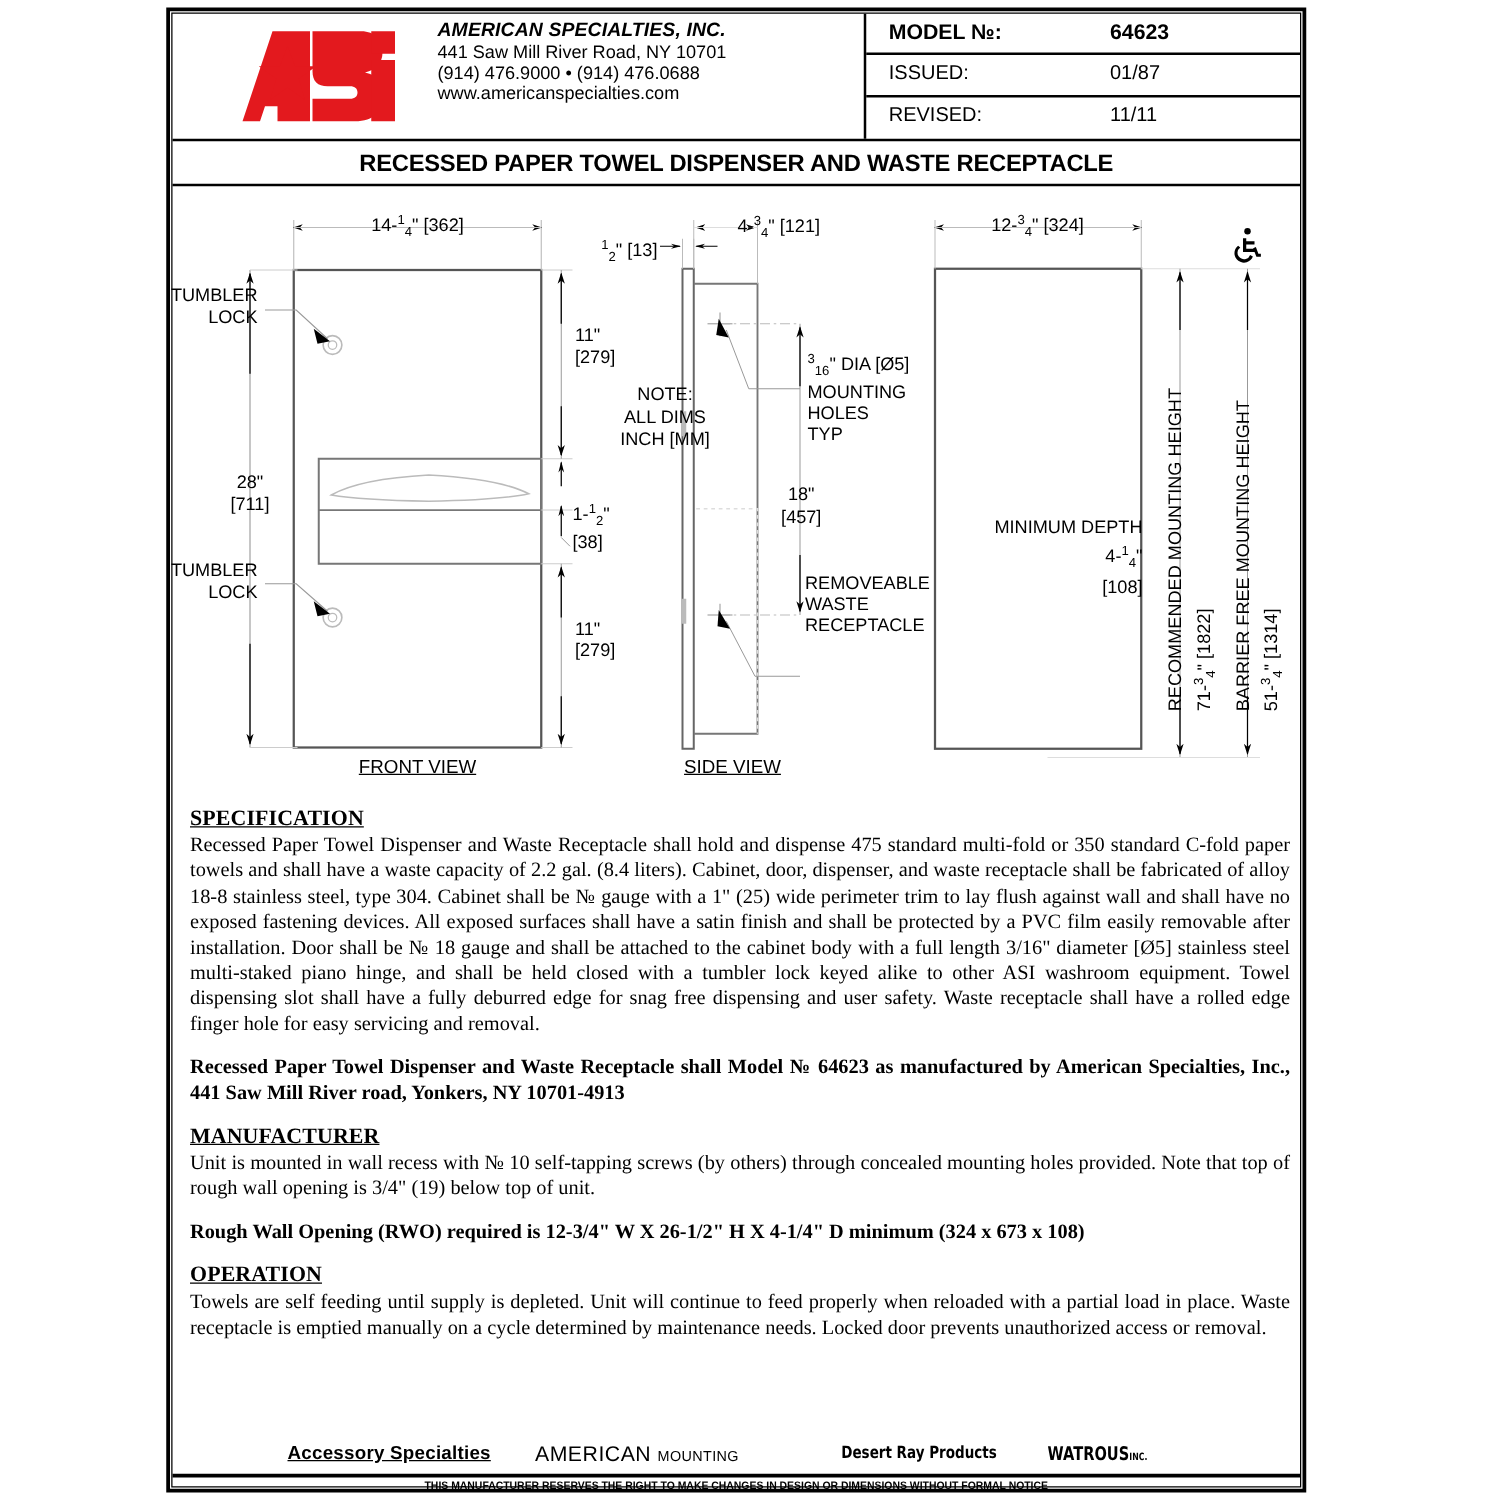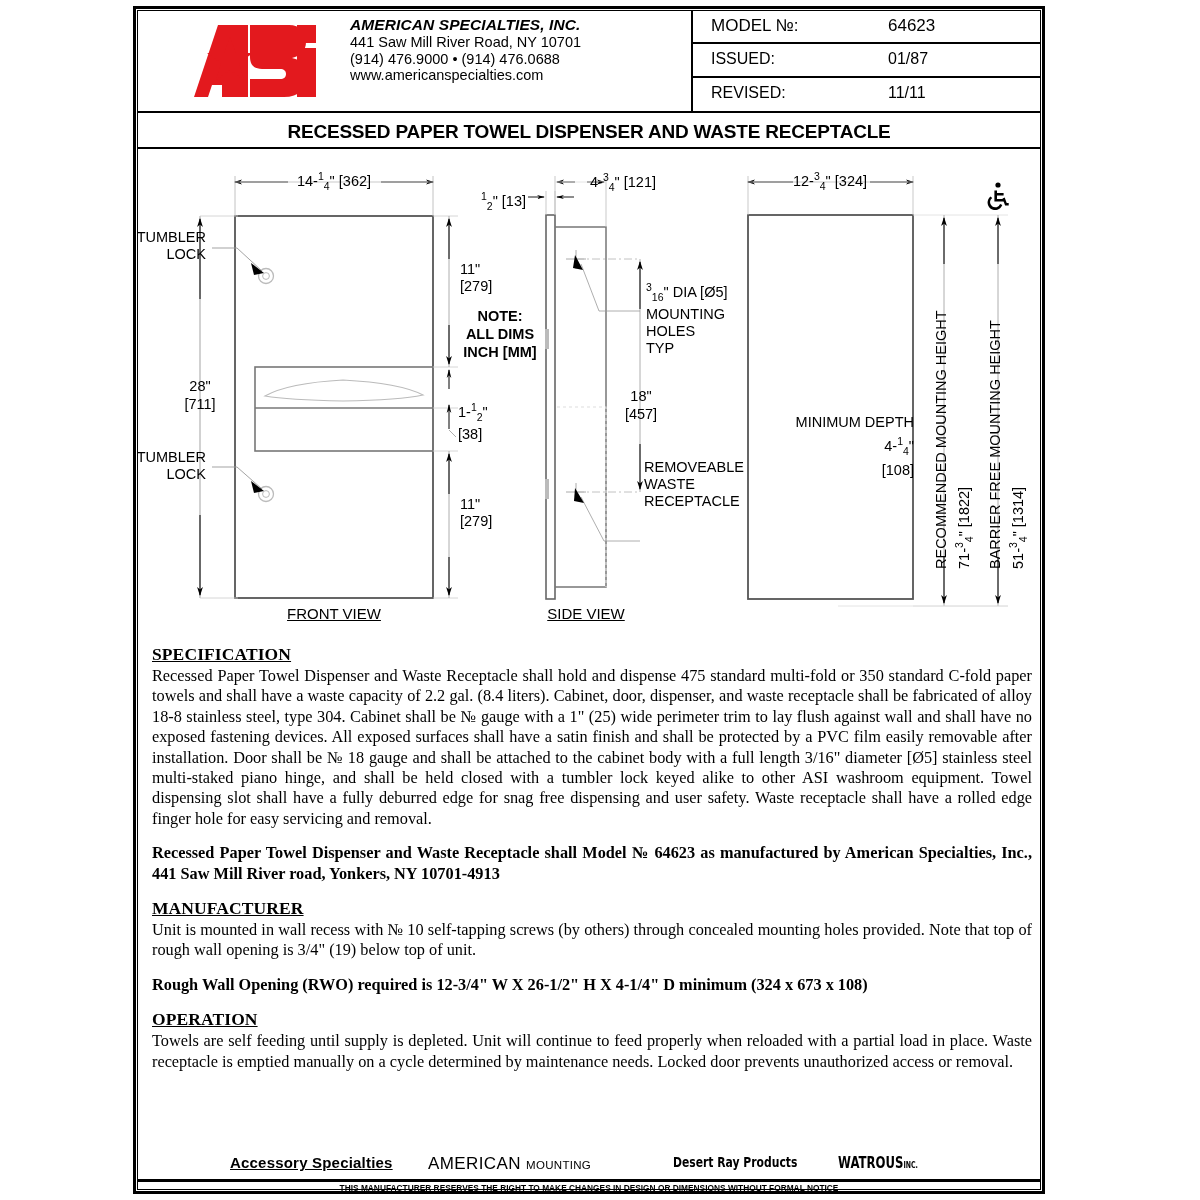--- a/index.html
+++ b/index.html
@@ -15,21 +15,21 @@
   .logo-cell{position:absolute;left:0;top:0;width:205px;height:100px;}
   .logo{position:absolute;left:18px;top:8px;width:165px;height:85px;}
   .addr{position:absolute;left:212px;top:5px;width:340px;}
   .addr .co{font-weight:bold;font-style:italic;font-size:15.5px;letter-spacing:.1px;}
   .addr .ln{font-size:14.5px;line-height:16.5px;}
   .hdr-table{position:absolute;left:553px;top:0px;width:349px;height:100px;border-left:2px solid #000;box-sizing:border-box;}
   .hdr-row{position:relative;height:33.3px;border-bottom:2px solid #000;box-sizing:border-box;}
   .hdr-row:last-child{border-bottom:none;}
   .hdr-lab{position:absolute;left:18px;top:6px;font-size:16px;}
   .hdr-val{position:absolute;left:195px;top:6px;font-size:16px;}
-  .hdr-row.model .hdr-lab,.hdr-row.model .hdr-val{font-weight:normal;font-size:17px;top:5px;}
+  .hdr-row.model .hdr-lab,.hdr-row.model .hdr-val{font-weight:bold;font-size:17px;top:5px;}
 
   
   .titleband{position:absolute;left:138px;top:111px;width:902px;height:38px;border-top:2px solid #000;border-bottom:2px solid #000;box-sizing:border-box;}
   .titleband span{position:absolute;left:0;right:0;top:8px;text-align:center;font-weight:bold;font-size:19px;letter-spacing:-.2px;}
 
   
   .draw{position:absolute;left:138px;top:149px;width:902px;height:474px;}
   .draw svg{position:absolute;left:0;top:0;}
   .dlbl{position:absolute;font-size:14.5px;line-height:15.5px;white-space:pre;}
   .dlbl.c{text-align:center;}
@@ -235,21 +235,21 @@
 
     <div class="dlbl r" style="left:-62px;top:80px;width:130px;line-height:17px;">TUMBLER<br>LOCK</div>
     <div class="dlbl r" style="left:-62px;top:300px;width:130px;line-height:17px;">TUMBLER<br>LOCK</div>
 
     <div class="dlbl c" style="left:2px;top:228px;width:120px;line-height:18px;">28"<br>[711]</div>
 
     <div class="dlbl" style="left:322px;top:112px;line-height:17px;">11"<br>[279]</div>
     <div class="dlbl" style="left:320px;top:250px;line-height:17px;">1-<span class="fr">1</span><span class="fr2">2</span>"<br>[38]</div>
     <div class="dlbl" style="left:322px;top:347px;line-height:17px;">11"<br>[279]</div>
 
-    <div class="dlbl c" style="left:302px;top:158px;width:120px;line-height:18px;font-weight:bold;">NOTE:<br>ALL DIMS<br>INCH [MM]</div>
+    <div class="dlbl c" style="left:334px;top:158px;width:120px;line-height:18px;">NOTE:<br>ALL DIMS<br>INCH [MM]</div>
 
     <div class="dlbl r" style="left:290px;top:40px;width:98px;"><span class="fr">1</span><span class="fr2">2</span>" [13]</div>
     <div class="dlbl" style="left:452px;top:21px;">4-<span class="fr">3</span><span class="fr2">4</span>" [121]</div>
 
     <div class="dlbl c" style="left:458px;top:238px;width:90px;line-height:18px;">18"<br>[457]</div>
 
     <div class="dlbl" style="left:508px;top:130px;line-height:17px;"><span class="fr">3</span><span class="fr2">16</span>" DIA [Ø5]<br>MOUNTING<br>HOLES<br>TYP</div>
 
     <div class="dlbl" style="left:506px;top:310px;line-height:17px;">REMOVEABLE<br>WASTE<br>RECEPTACLE</div>
 

